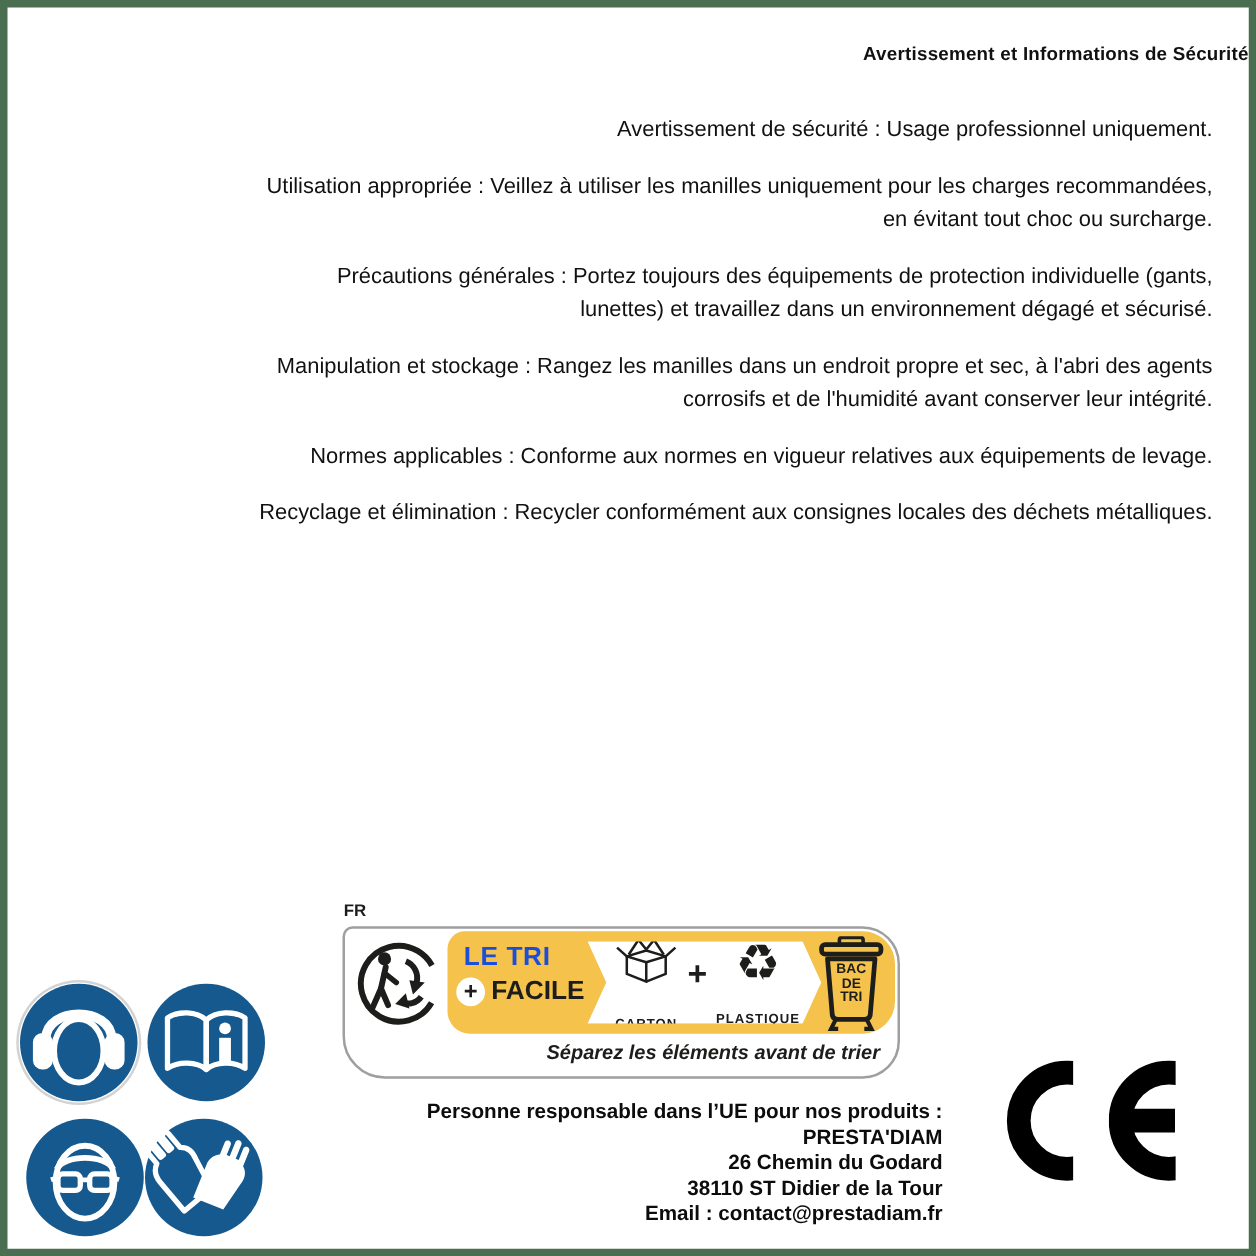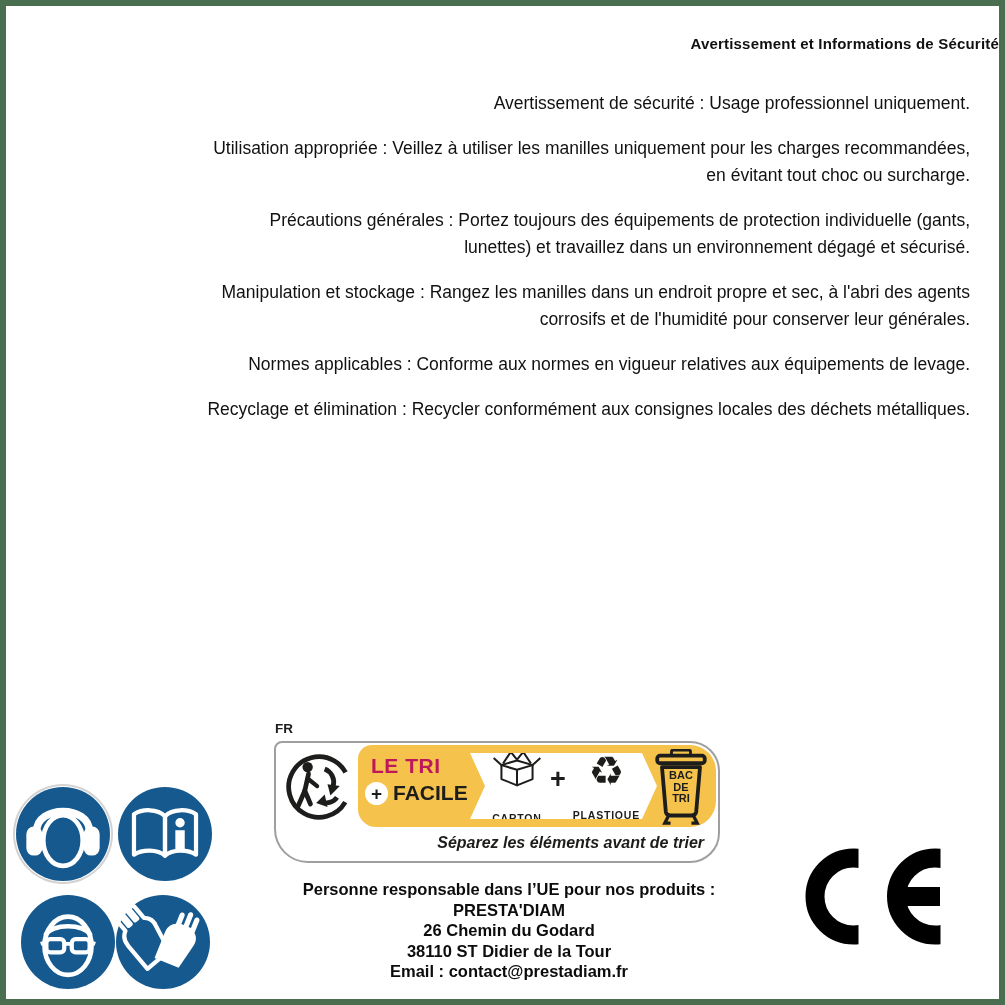--- a/index.html
+++ b/index.html
@@ -19,21 +19,21 @@
   .fr-tag { position:absolute; left:269px; top:715px; font-size:13.5px; font-weight:bold; color:#1d1d1b; }
   .label-box {
     position:absolute; left:268px; top:735px; width:446px; height:122px; box-sizing:border-box;
     background:#fff; border:2px solid #9f9f9f; border-radius:8px 30px 30px 34px;
   }
   .triman-wrap { position:absolute; left:7px; top:8px; width:72px; height:72px; }
   .band {
     position:absolute; left:82px; right:2px; top:2px; height:82px;
     background:#f5c24b; border-radius:14px 26px 26px 18px;
   }
-  .letri { position:absolute; left:13px; top:9px; font-size:21px; font-weight:800; color:#be185d; letter-spacing:0.5px; }
+  .letri { position:absolute; left:13px; top:9px; font-size:21px; font-weight:800; color:#1d4ed8; letter-spacing:0.5px; }
   .facile-row { position:absolute; left:7px; top:36px; display:flex; align-items:center; gap:5px; }
   .plus-badge {
     width:23px; height:23px; border-radius:50%; background:#fff; color:#1d1d1b;
     display:flex; align-items:center; justify-content:center; font-size:19px; font-weight:800; line-height:1;
   }
   .facile { font-size:21px; font-weight:800; color:#1d1d1b; }
   .ribbon {
     position:absolute; left:112px; top:8px; width:187px; height:66px; background:#fff;
     clip-path:polygon(0 0, calc(100% - 15px) 0, 100% 50%, calc(100% - 15px) 100%, 0 100%, 15px 50%);
     display:flex; align-items:center; justify-content:center; gap:7px;
@@ -56,21 +56,21 @@
   .picto { position:absolute; width:94px; height:94px; border-radius:50%; background:#15598f; }
   .picto svg { position:absolute; inset:0; }
   .picto.ringed { box-shadow:0 0 0 1px #fff, 0 0 0 3px #d3d3d3; }
   .p-ear    { left:10px;  top:781px; }
   .p-manual { left:112px; top:781px; }
   .p-eye    { left:15px;  top:889px; }
   .p-glove  { left:110px; top:889px; }
 
   
   .responsible {
-    position:absolute; left:258px; top:873px; width:490px; text-align:center;
+    position:absolute; left:258px; top:873px; width:490px; text-align:right;
     font-size:16.5px; line-height:20.5px; font-weight:bold; color:#0c0c0c;
   }
   .responsible p { margin:0; }
 
   
   .ce-wrap { position:absolute; left:799px; top:842px; width:136px; height:97px; }
 </style>
 </head>
 <body>
 
@@ -78,21 +78,21 @@
 
   <div class="title">Avertissement et Informations de Sécurité</div>
 
   <div class="body-text">
     <p>Avertissement de sécurité : Usage professionnel uniquement.</p>
     <p>Utilisation appropriée : Veillez à utiliser les manilles uniquement pour les charges recommandées,
 en évitant tout choc ou surcharge.</p>
     <p>Précautions générales : Portez toujours des équipements de protection individuelle (gants,
 lunettes) et travaillez dans un environnement dégagé et sécurisé.</p>
     <p>Manipulation et stockage : Rangez les manilles dans un endroit propre et sec, à l'abri des agents
-corrosifs et de l'humidité pour conserver leur générales.</p>
+corrosifs et de l'humidité avant conserver leur intégrité.</p>
     <p>Normes applicables : Conforme aux normes en vigueur relatives aux équipements de levage.</p>
     <p>Recyclage et élimination : Recycler conformément aux consignes locales des déchets métalliques.</p>
   </div>
 
   <div class="fr-tag">FR</div>
 
   <div class="label-box">
     <div class="triman-wrap">
       <svg viewBox="0 0 76 76" width="72" height="72">
         <circle cx="38" cy="38" r="32" fill="none" stroke="#1d1d1b" stroke-width="5" stroke-dasharray="168 33" transform="rotate(30 38 38)"></circle>

